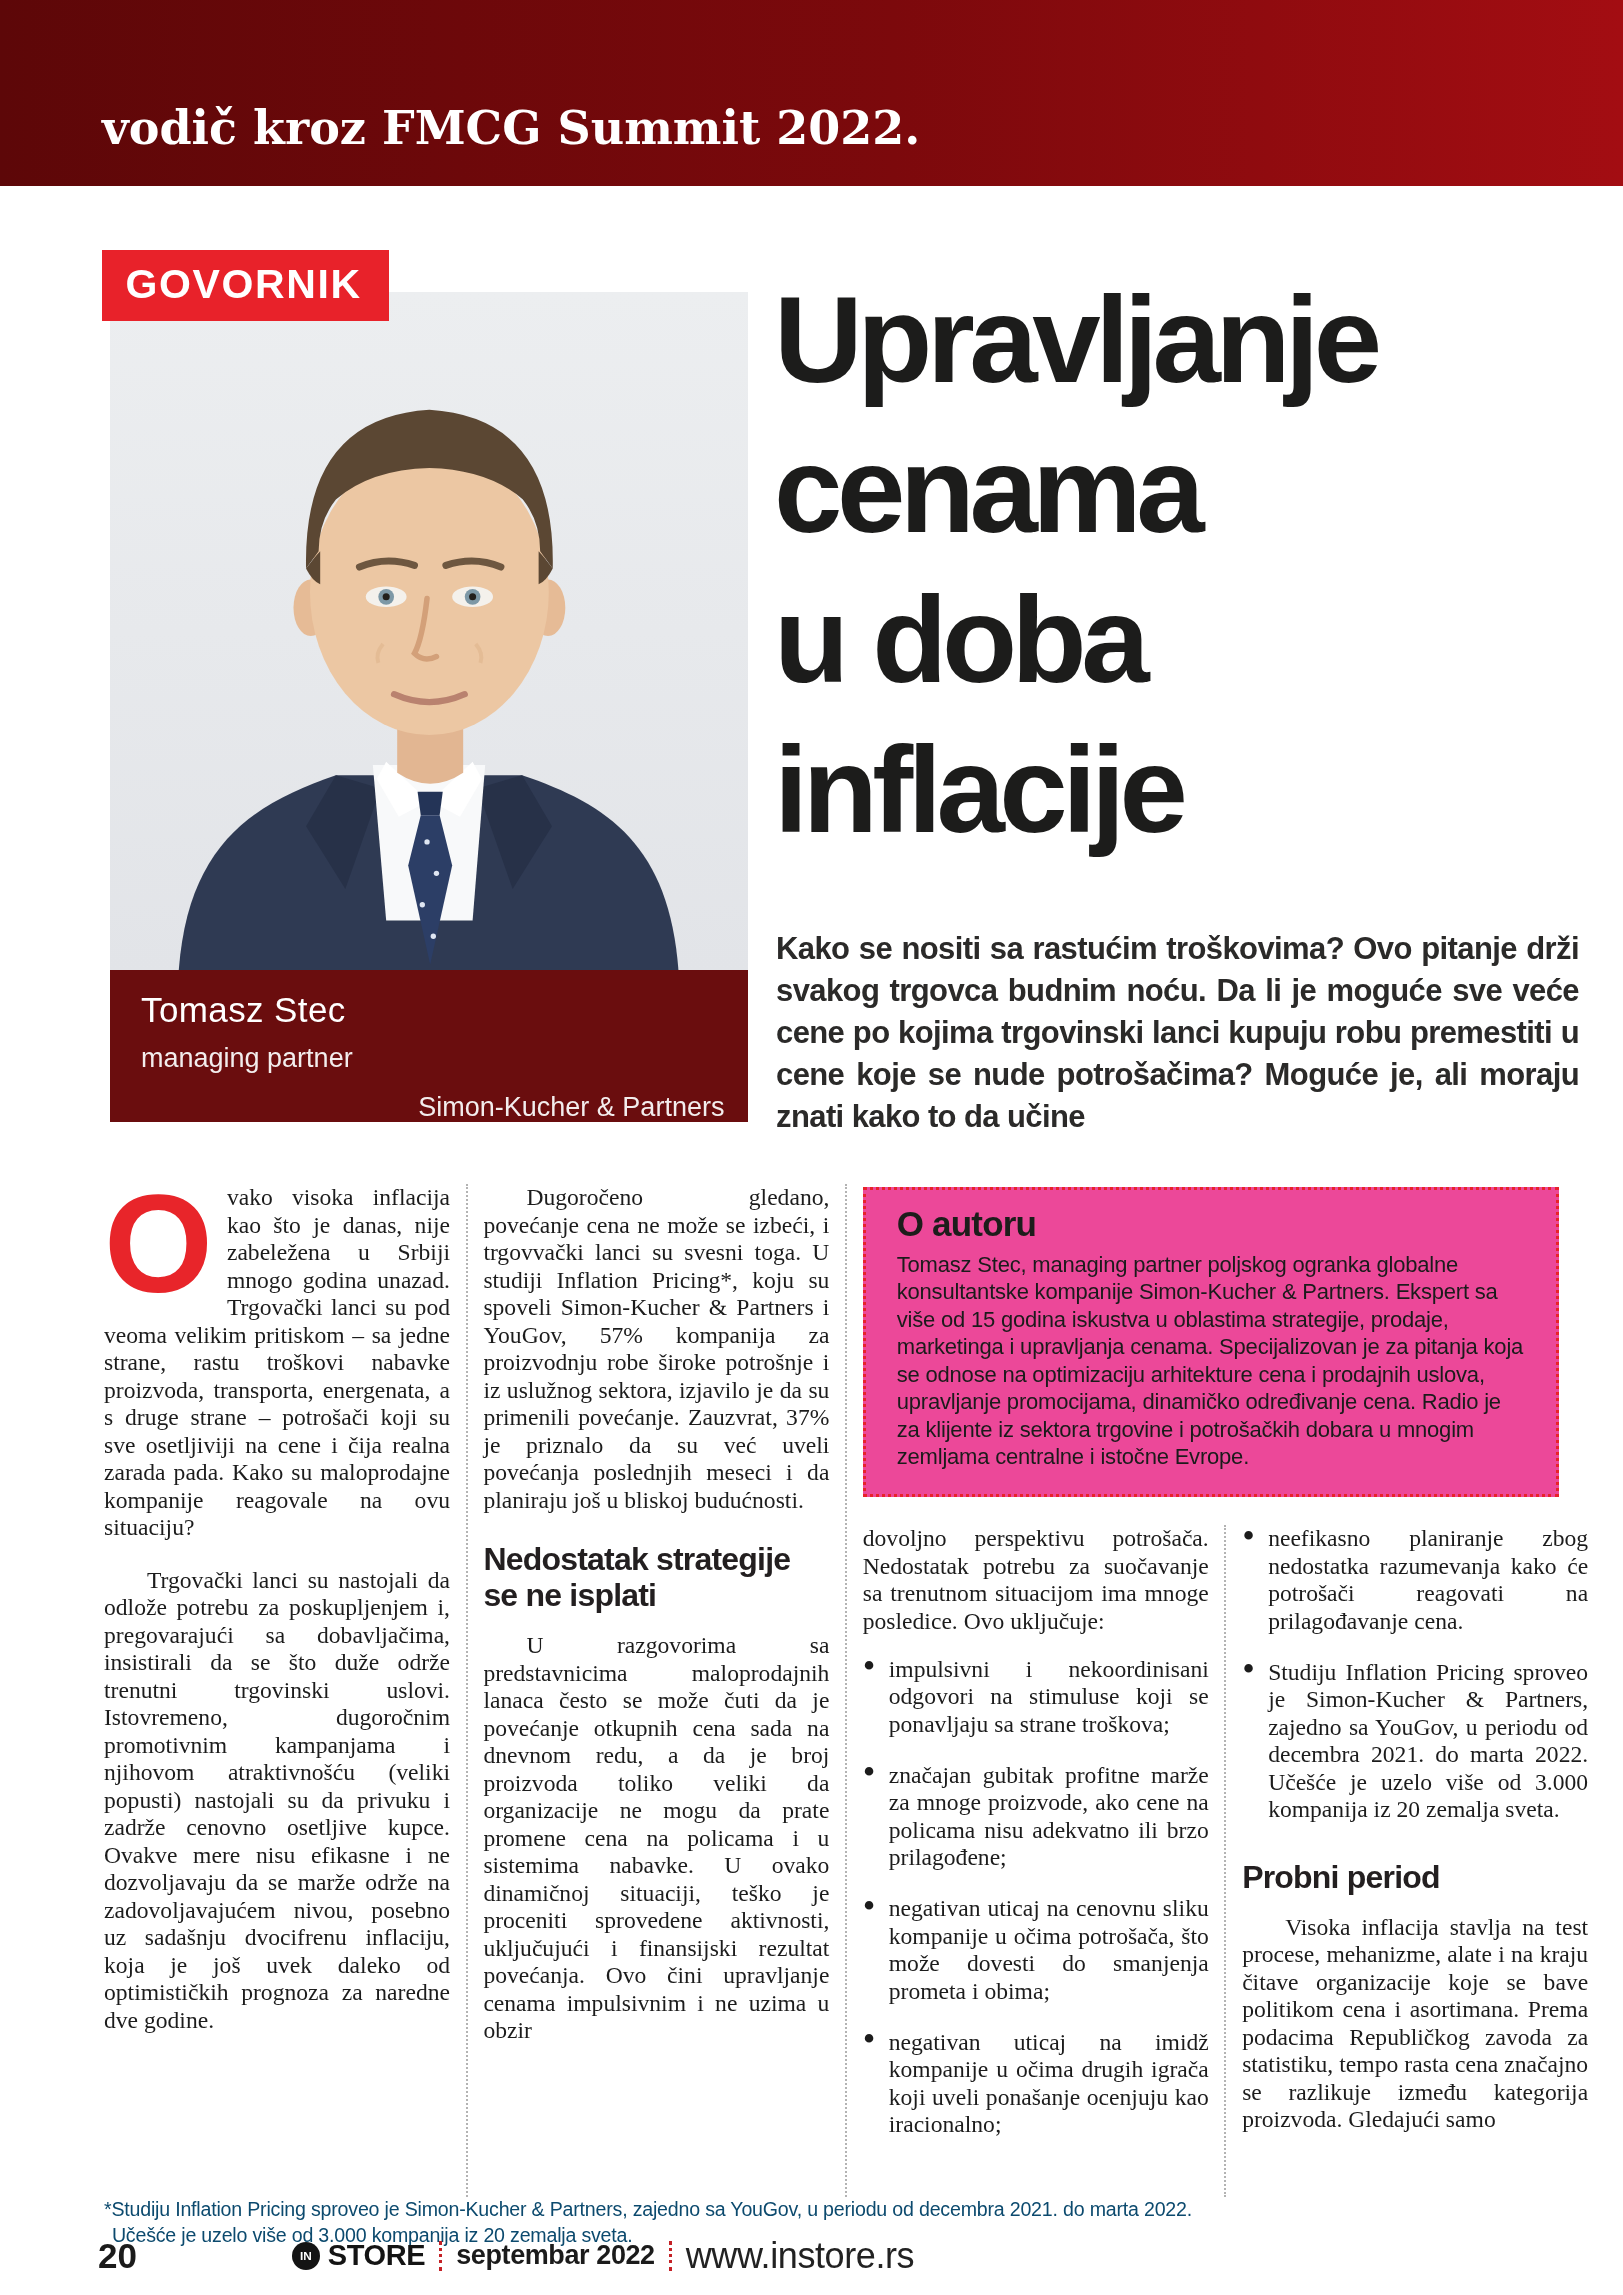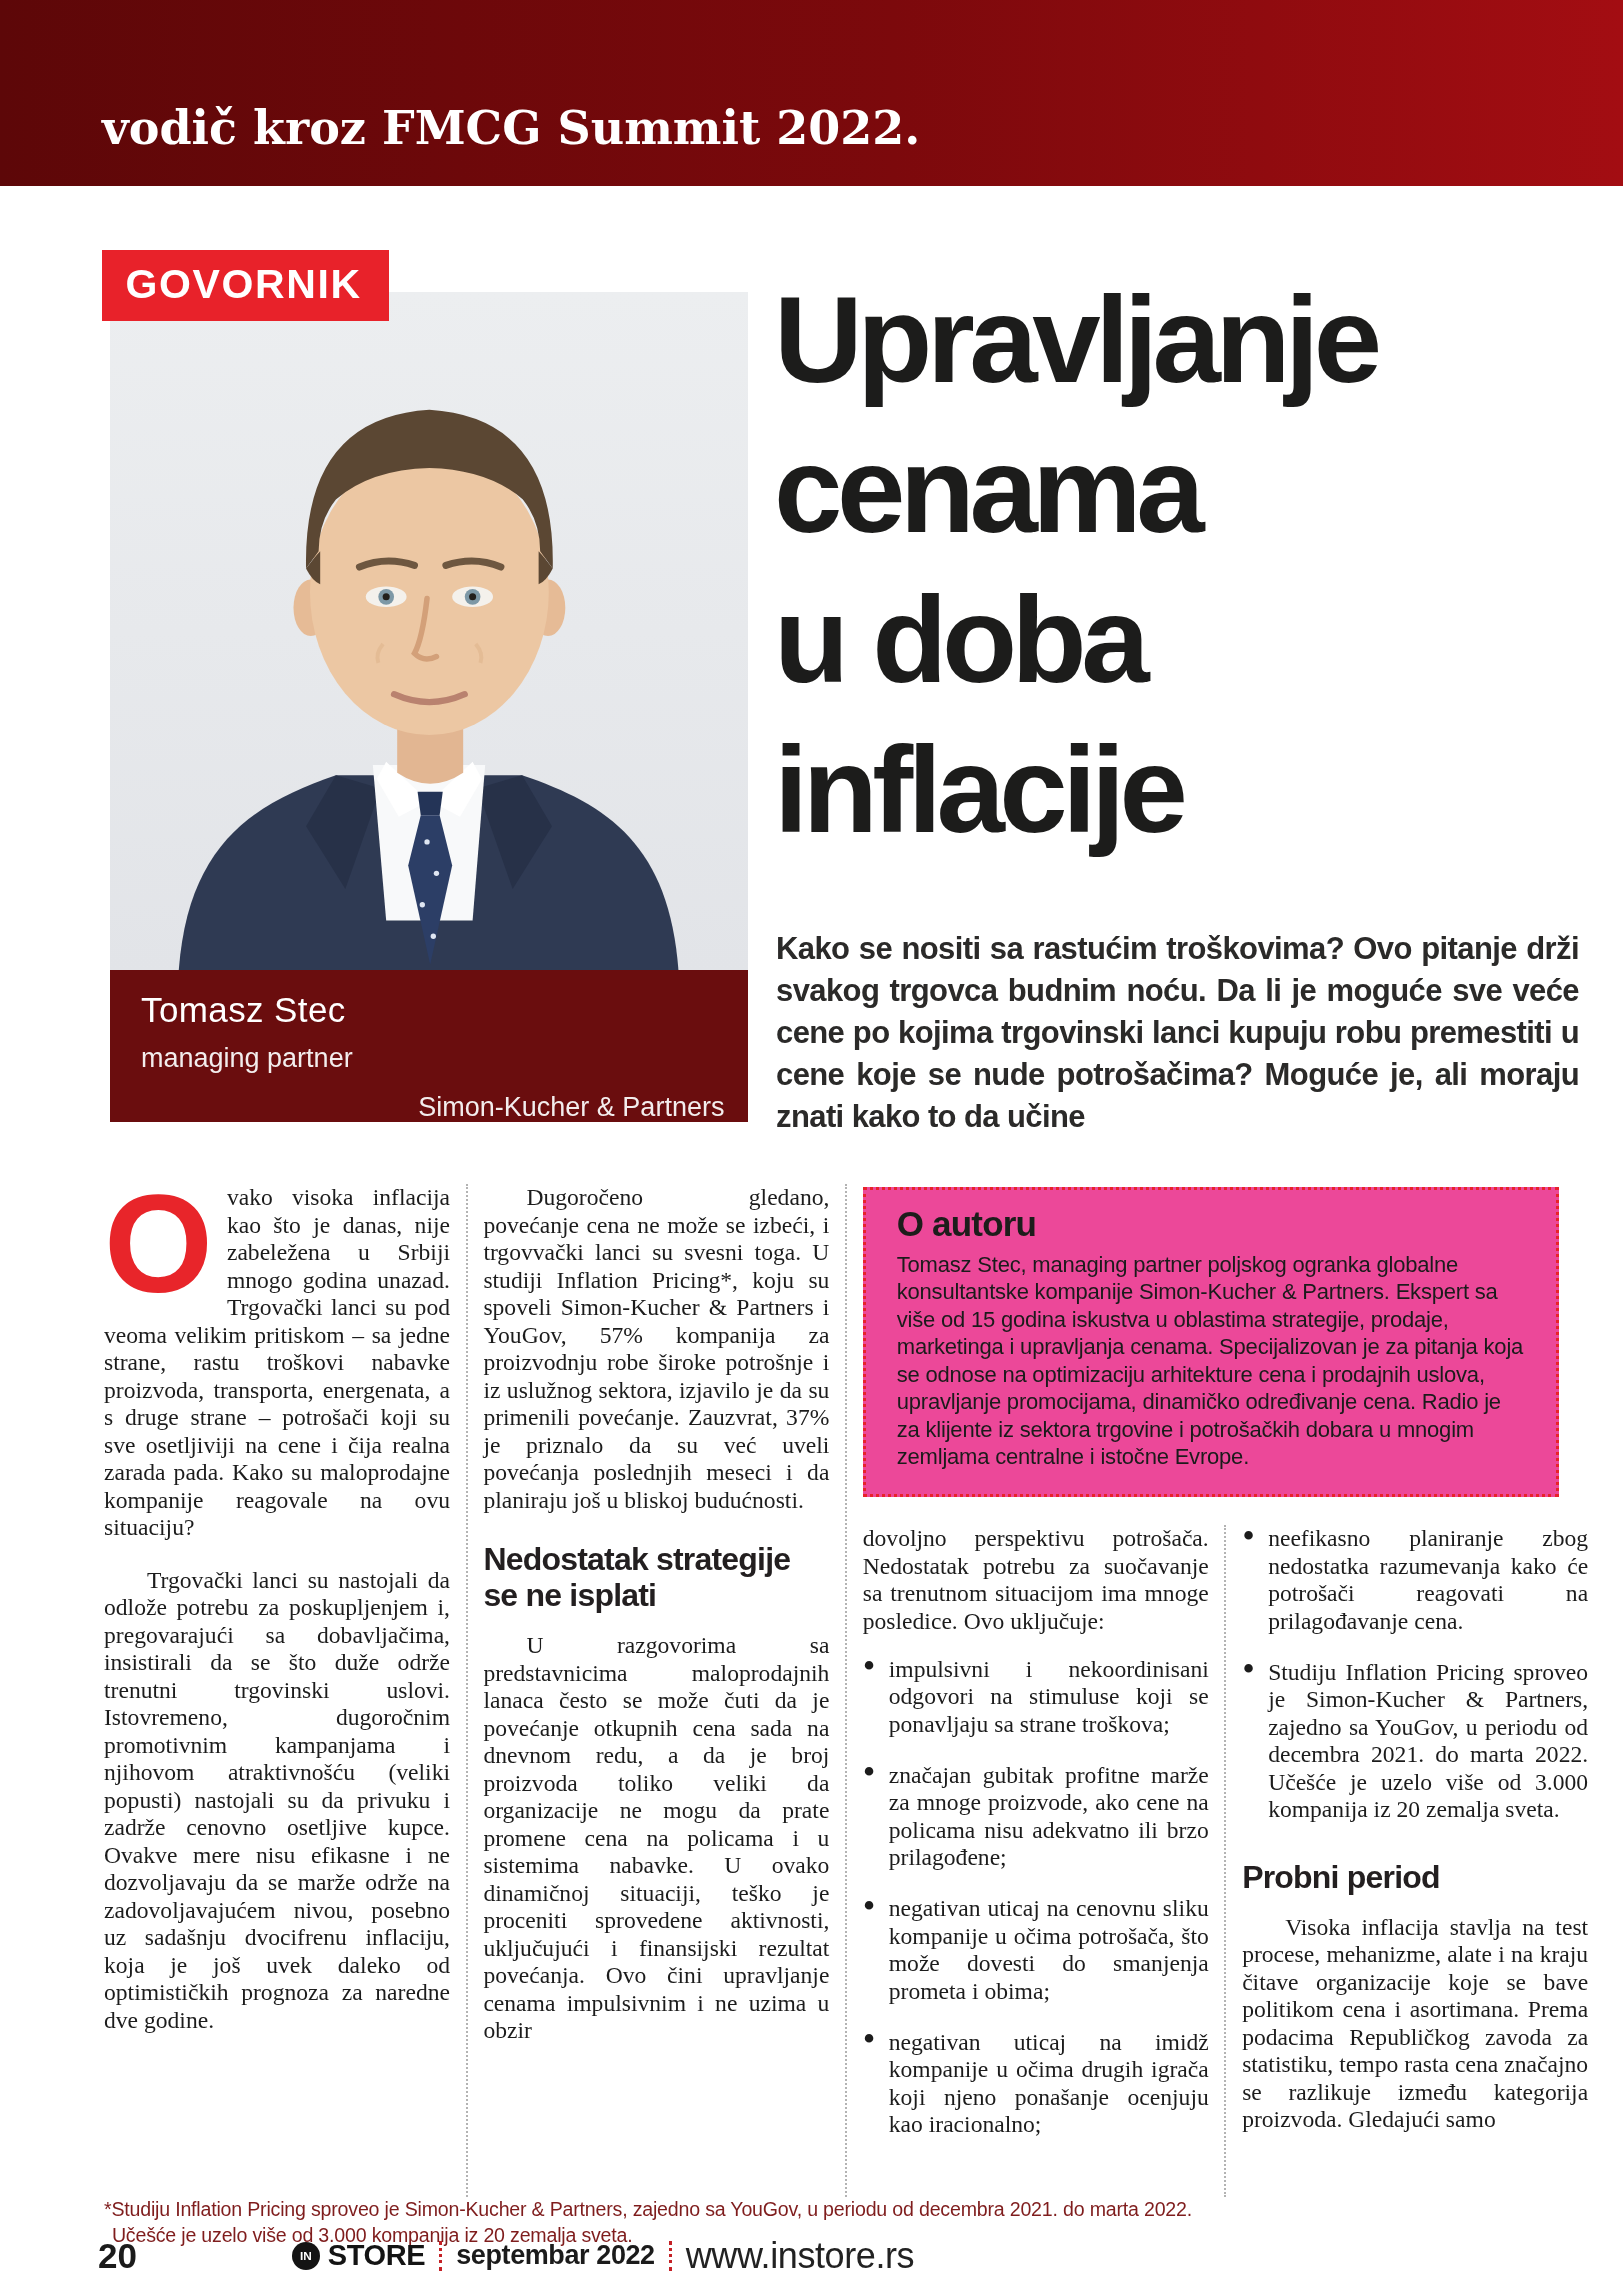--- a/index.html
+++ b/index.html
@@ -102,21 +102,21 @@
   ul.bullets li::before{
     content:"•"; position:absolute; left:0; top:-2.4px;
     font-size:36px; color:#1c1c1c;
   }
   ul.bullets{ }
   .col > ul.bullets + h3.subhead{ margin-top:35px; }
   
   .footnote{
     position:absolute; left:104px; top:2196px;
     font-family:"Liberation Sans", sans-serif; font-size:19.6px; line-height:26px;
-    color:#7f1d1d; letter-spacing:-0.2px;
+    color:#0c4a6e; letter-spacing:-0.2px;
   }
   .footnote .fn2{ padding-left:7.9px; }
   
   .footer{
     position:absolute; left:98px; top:2235px; width:1414px; height:41px;
     display:flex; align-items:center;
     font-family:"Liberation Sans", sans-serif;
   }
   .footer .pageno{ font-size:35px; font-weight:800; color:#1b1b1b; }
   .footer .logo-cluster{ display:flex; align-items:center; margin-left:155px; }
@@ -235,21 +235,21 @@
         <p>Tomasz Stec, managing partner poljskog ogranka globalne konsultantske kompanije Simon-Kucher &amp; Partners. Ekspert sa više od 15 godina iskustva u oblastima strategije, prodaje, marketinga i upravljanja cenama. Specijalizovan je za pitanja koja se odnose na optimizaciju arhitekture cena i prodajnih uslova, upravljanje promocijama, dinamičko određivanje cena. Radio je za klijente iz sektora trgovine i potrošačkih dobara u mnogim zemljama centralne i istočne Evrope.</p>
       </div>
 
       <div class="right-cols">
         <div class="col">
           <p>dovoljno perspektivu potrošača. Nedostatak potrebu za suočavanje sa trenutnom situacijom ima mnoge posledice. Ovo uključuje:</p>
           <ul class="bullets">
             <li>impulsivni i nekoordinisani odgovori na stimuluse koji se ponavljaju sa strane troškova;</li>
             <li>značajan gubitak profitne marže za mnoge proizvode, ako cene na policama nisu adekvatno ili brzo prilagođene;</li>
             <li>negativan uticaj na cenovnu sliku kompanije u očima potrošača, što može dovesti do smanjenja prometa i obima;</li>
-            <li>negativan uticaj na imidž kompanije u očima drugih igrača koji njeno ponašanje ocenjuju kao iracionalno;</li>
+            <li>negativan uticaj na imidž kompanije u očima drugih igrača koji uveli ponašanje ocenjuju kao iracionalno;</li>
           </ul>
         </div>
 
         <div class="vdiv"></div>
 
         <div class="col">
           <ul class="bullets flush">
             <li>neefikasno planiranje zbog nedostatka razumevanja kako će potrošači reagovati na prilagođavanje cena.</li>
             <li>Studiju Inflation Pricing sproveo je Simon-Kucher &amp; Partners, zajedno sa YouGov, u periodu od decembra 2021. do marta 2022. Učešće je uzelo više od 3.000 kompanija iz 20 zemalja sveta.</li>
           </ul>

